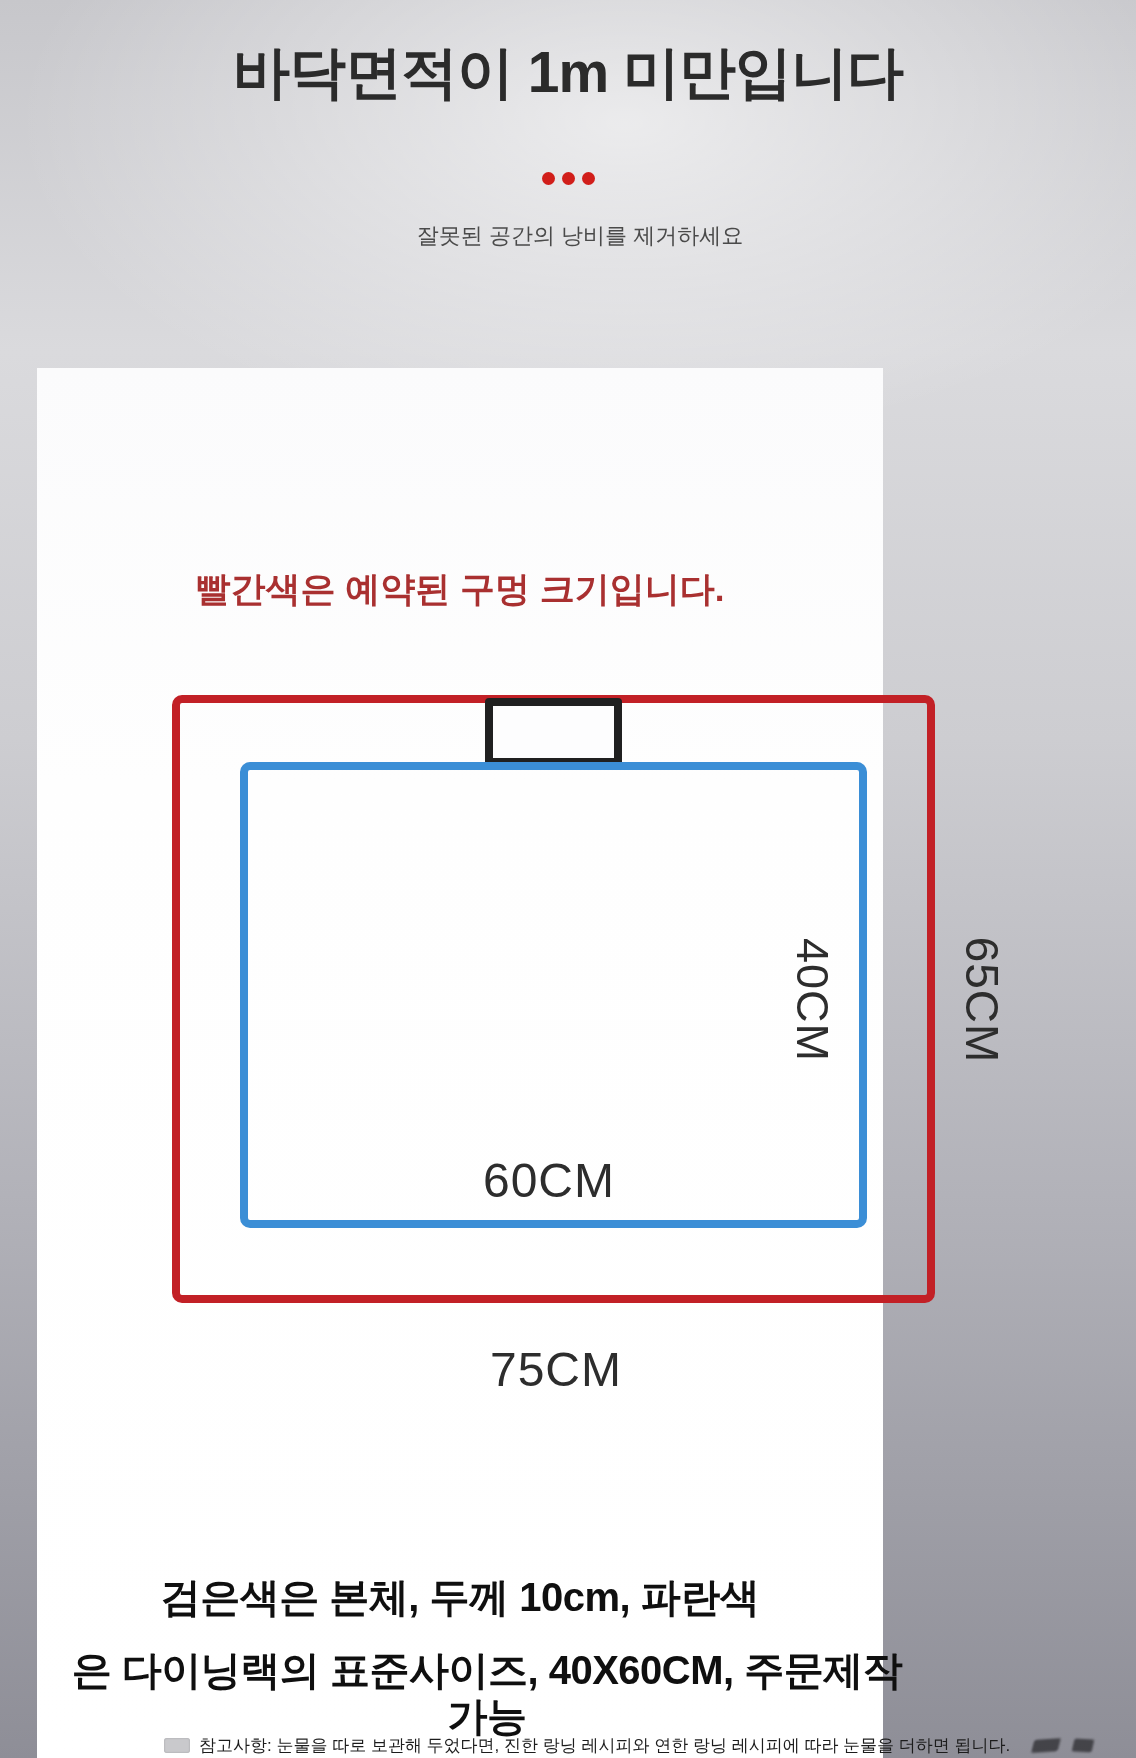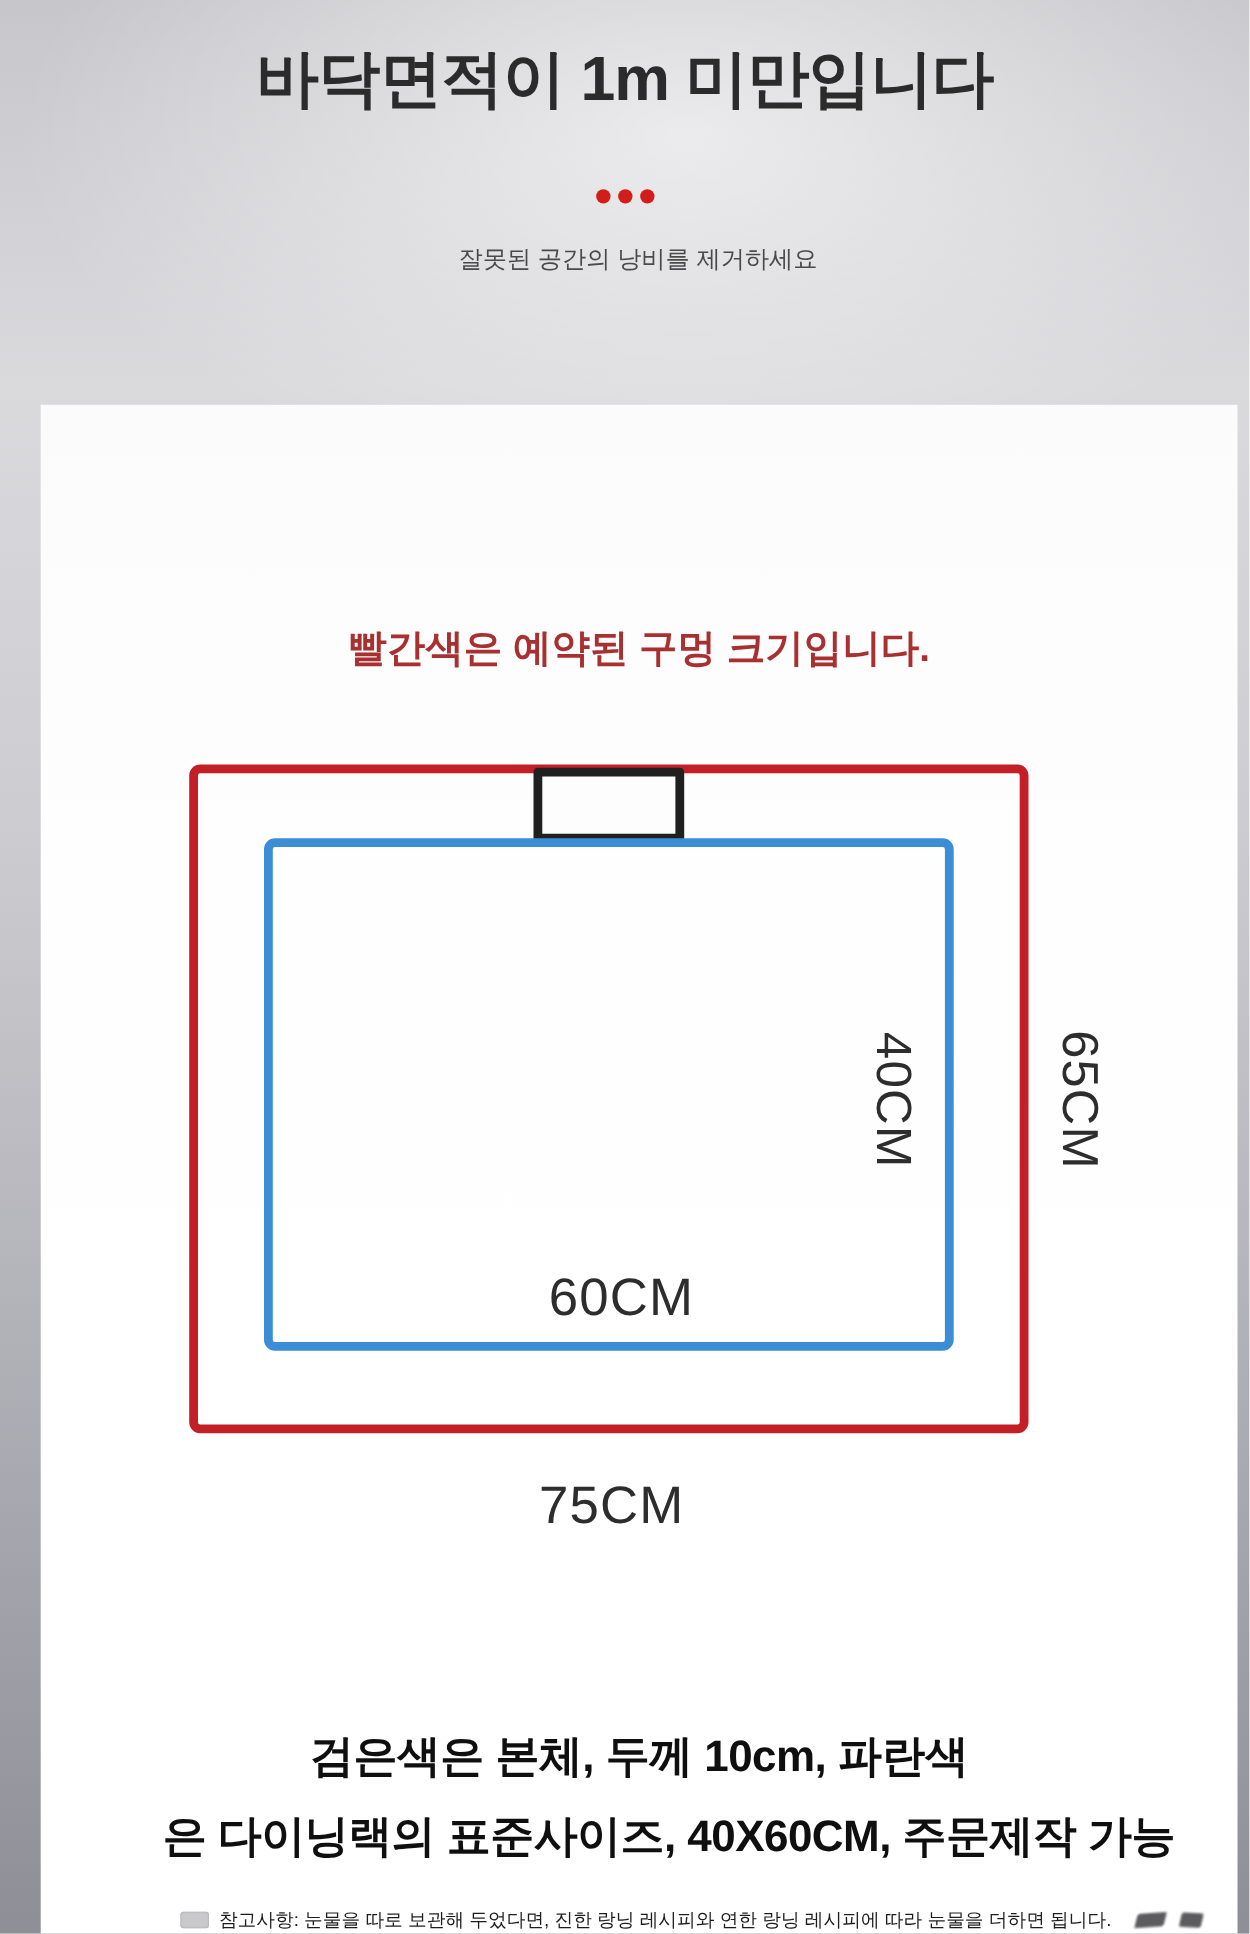--- a/index.html
+++ b/index.html
@@ -16,35 +16,35 @@
   .center-text{left:0;width:100%;text-align:center;}
 
   
   .title{top:40px;font-size:57px;line-height:64px;font-weight:700;color:#2b2b2b;letter-spacing:-1px;}
   .dots{top:172px;left:0;width:100%;display:flex;justify-content:center;gap:7px;}
   .dot{width:13px;height:13px;border-radius:50%;background:#d11e1a;}
   .subtitle{top:221px;font-size:22px;color:#4a4a4a;margin-left:12px;}
 
   
   .card{
-    left:37px;top:368px;width:1088px;height:1390px;
+    left:37px;top:368px;width:846px;height:1390px;
     background:linear-gradient(180deg,#fbfbfc 0%,#fefefe 30%,#ffffff 100%);
   }
   .caption-red{top:198px;font-size:35px;font-weight:700;color:#a93030;}
 
   
   .rect{box-sizing:border-box;background:transparent;}
   .rect-red{left:135px;top:327px;width:763px;height:608px;border:8px solid #c22026;border-radius:10px;z-index:1;}
   .rect-black{left:448px;top:330px;width:137px;height:68px;border:8px solid #202020;border-radius:4px;z-index:2;background:#fdfdfe;}
   .rect-blue{left:203px;top:394px;width:627px;height:466px;border:8px solid #3b8ed6;border-radius:10px;z-index:3;}
 
   .dim-label{color:#2d2d2d;font-weight:500;letter-spacing:1px;white-space:nowrap;z-index:4;}
   .label-40{left:775px;top:632px;font-size:45px;transform:translate(-50%,-50%) rotate(90deg);}
   .label-65{left:945px;top:632px;font-size:46px;transform:translate(-50%,-50%) rotate(90deg);}
-  .label-60{left:528px;top:812px;font-size:48px;transform:translate(-50%,-50%);}
+  .label-60{left:512px;top:812px;font-size:48px;transform:translate(-50%,-50%);}
   .label-75{left:519px;top:989px;font-size:48px;transform:translate(-50%,-50%);margin-top:12px;}
 
   
   .footer-line{font-size:40px;line-height:46px;font-weight:600;color:#0f0f0f;letter-spacing:-0.5px;}
   .footer-line1{top:1206px;}
   .footer-line2{top:1279px;padding-left:27px;}
 
   .note-row{
     left:115px;top:1366px;width:930px;
     display:flex;align-items:center;gap:9px;

